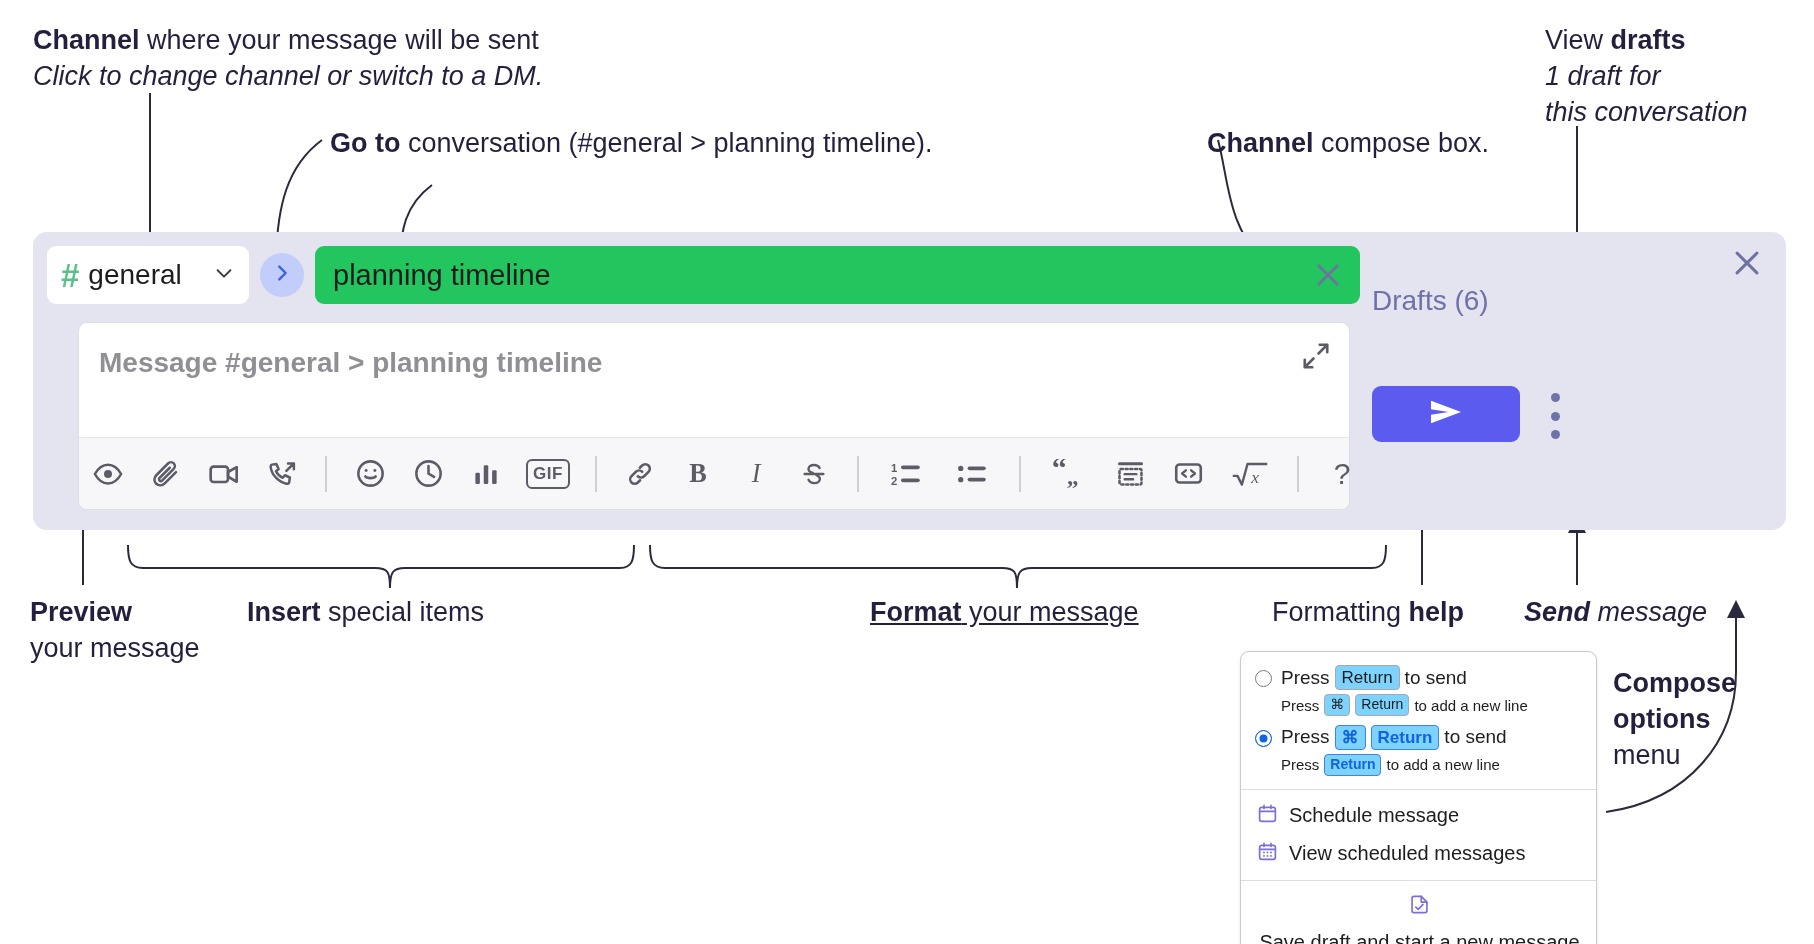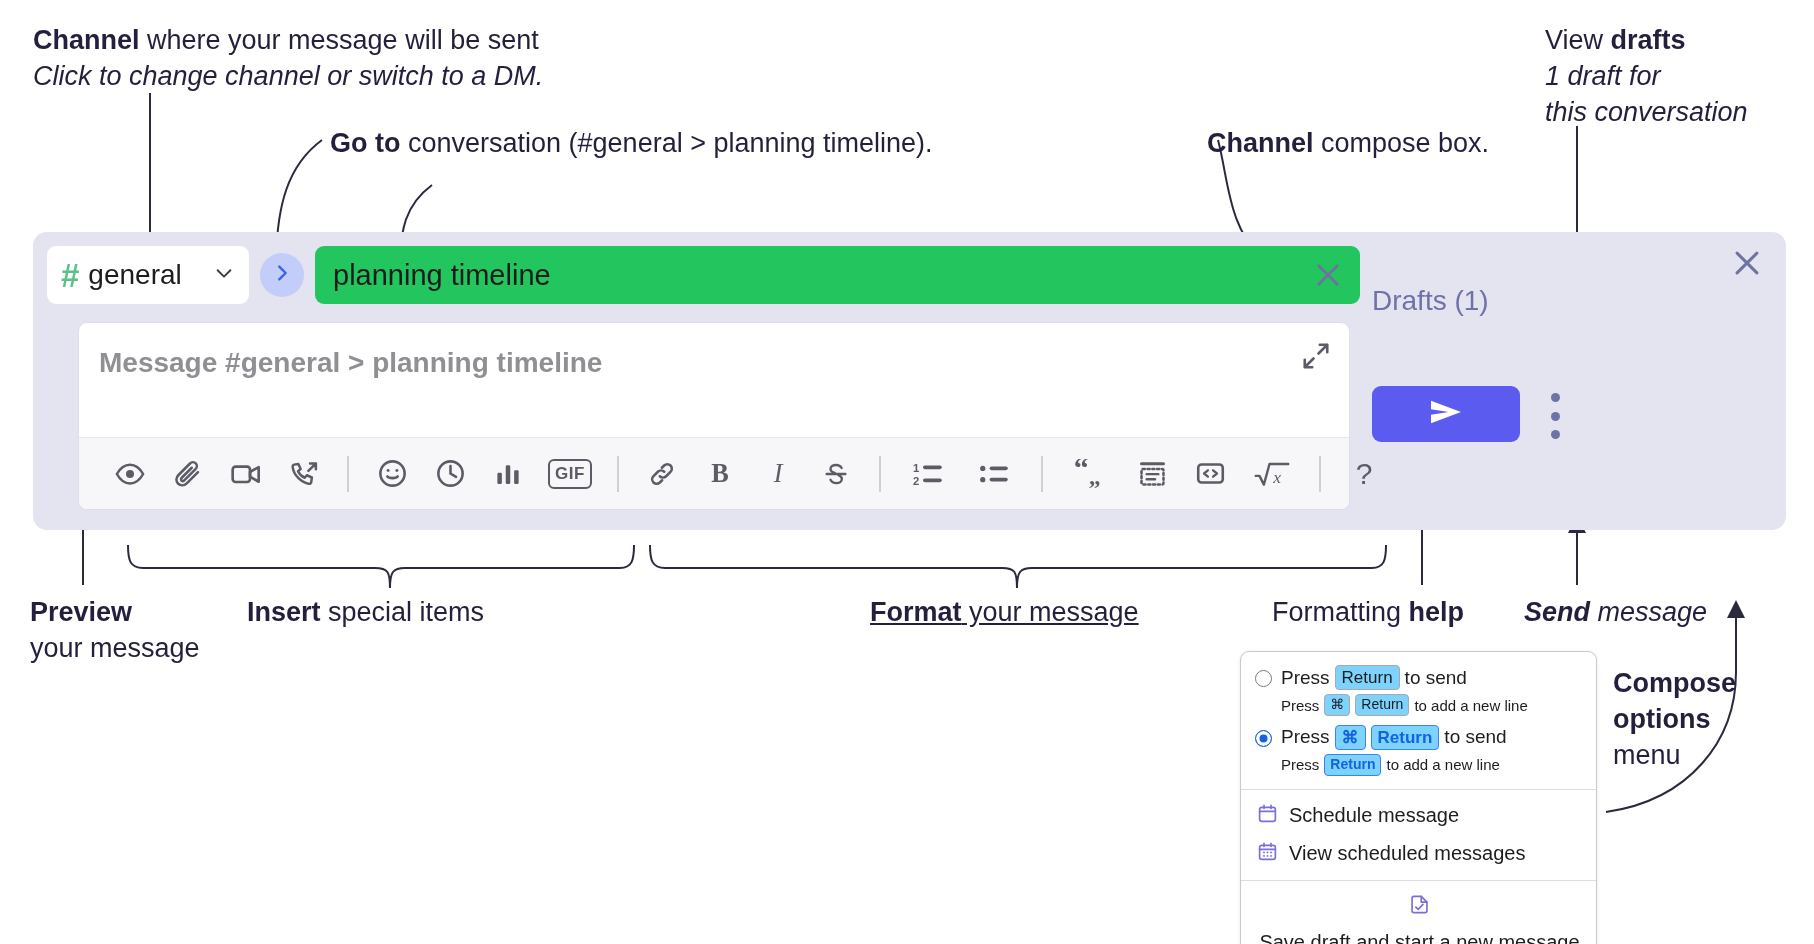--- a/index.html
+++ b/index.html
@@ -115,21 +115,20 @@
     color: #5c5c66;
     cursor: pointer;
   }
   .toolbar {
     position: absolute; left: 0; right: 0; bottom: 0;
     height: 72px;
     background: #f7f7f9;
     border-top: 1px solid #e6e6ec;
     border-radius: 0 0 9px 9px;
     display: flex; align-items: center;
-    padding-left: 22px;
     gap: 0;
   }
   .tb {
     width: 58px; height: 56px;
     display: flex; align-items: center; justify-content: center;
     color: #5c5c66;
     cursor: pointer;
     flex: none;
   }
   .tb.wide { width: 66px; }
@@ -511,21 +510,21 @@
         <span class="sep"></span>
 
         <span class="tb">
           <span class="qmark">?</span>
         </span>
       </div>
     </div>
 
   </div>
 
-  <div class="drafts-label">Drafts (1)</div>
+  <div class="drafts-label">Drafts (6)</div>
 
   <div class="send-btn">
     <span>
       <svg viewBox="0 0 24 24" width="40" height="40" fill="#ffffff">
         <path d="M3 5.2 L21 12 L3 18.8 L3 13.6 L13.5 12 L3 10.4 Z"></path>
       </svg>
     </span>
   </div>
 
   <div class="kebab">

